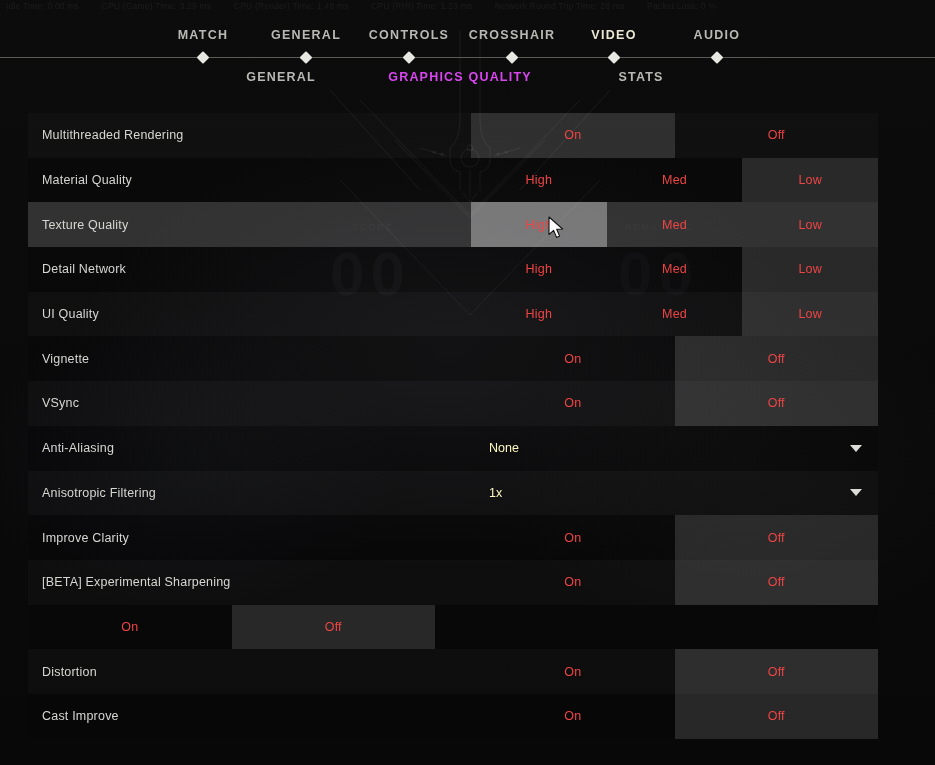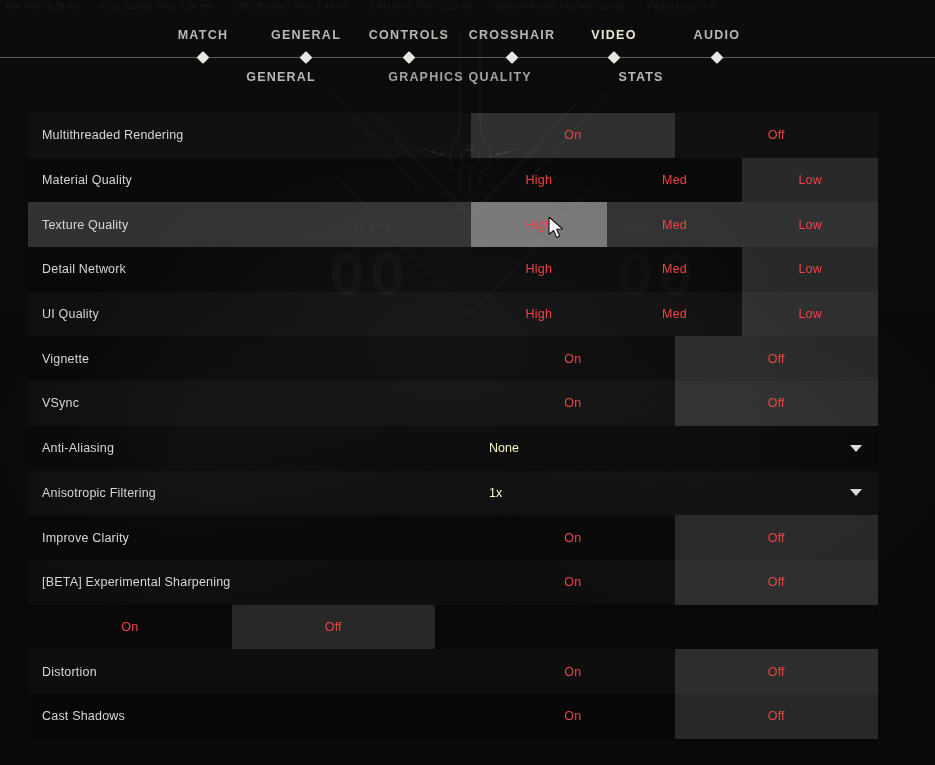--- a/index.html
+++ b/index.html
@@ -57,21 +57,21 @@
     border-radius:1px;
   }
 
   
   .subtabs{ position:absolute; left:0; top:70px; width:935px; height:20px; z-index:5; }
   .sub-tab{
     position:absolute; transform:translateX(-50%);
     font-size:12.5px; font-weight:bold; letter-spacing:1.2px;
     color:#b9b9b4; white-space:nowrap; cursor:pointer;
   }
-  .sub-tab.active{ color:#a3a3a3; }
+  .sub-tab.active{ color:#d946ef; }
 
   
   .settings{ position:absolute; left:28px; top:113px; width:850px; z-index:4; }
   .row{
     position:relative; width:850px; height:44.7px;
     display:flex; align-items:stretch;
   }
   .row.odd{ background:rgba(255,255,255,.022); }
   .row.even{ background:rgba(0,0,0,.10); }
   .row.hovered{ background:rgba(255,255,255,.16); }
@@ -277,21 +277,21 @@
         </div>
       </div>
       <div class="row odd">
         <div class="row-label">Distortion</div>
         <div class="row-control">
           <div class="seg two">On</div>
           <div class="seg two sel">Off</div>
         </div>
       </div>
       <div class="row even">
-        <div class="row-label">Cast Shadows</div>
+        <div class="row-label">Cast Improve</div>
         <div class="row-control">
           <div class="seg two">On</div>
           <div class="seg two sel">Off</div>
         </div>
       </div>
     </div>
 
   <div class="cursor" id="cursor" style="left: 548px; top: 216px;">
     <svg width="18" height="24" viewBox="0 0 18 24">
       <path d="M1 1 L1 18.5 L5.6 14.4 L8.6 21.4 L11.6 20.1 L8.7 13.3 L14.6 13.0 Z" fill="#ffffff" stroke="#111111" stroke-width="1.1" stroke-linejoin="round"></path>

